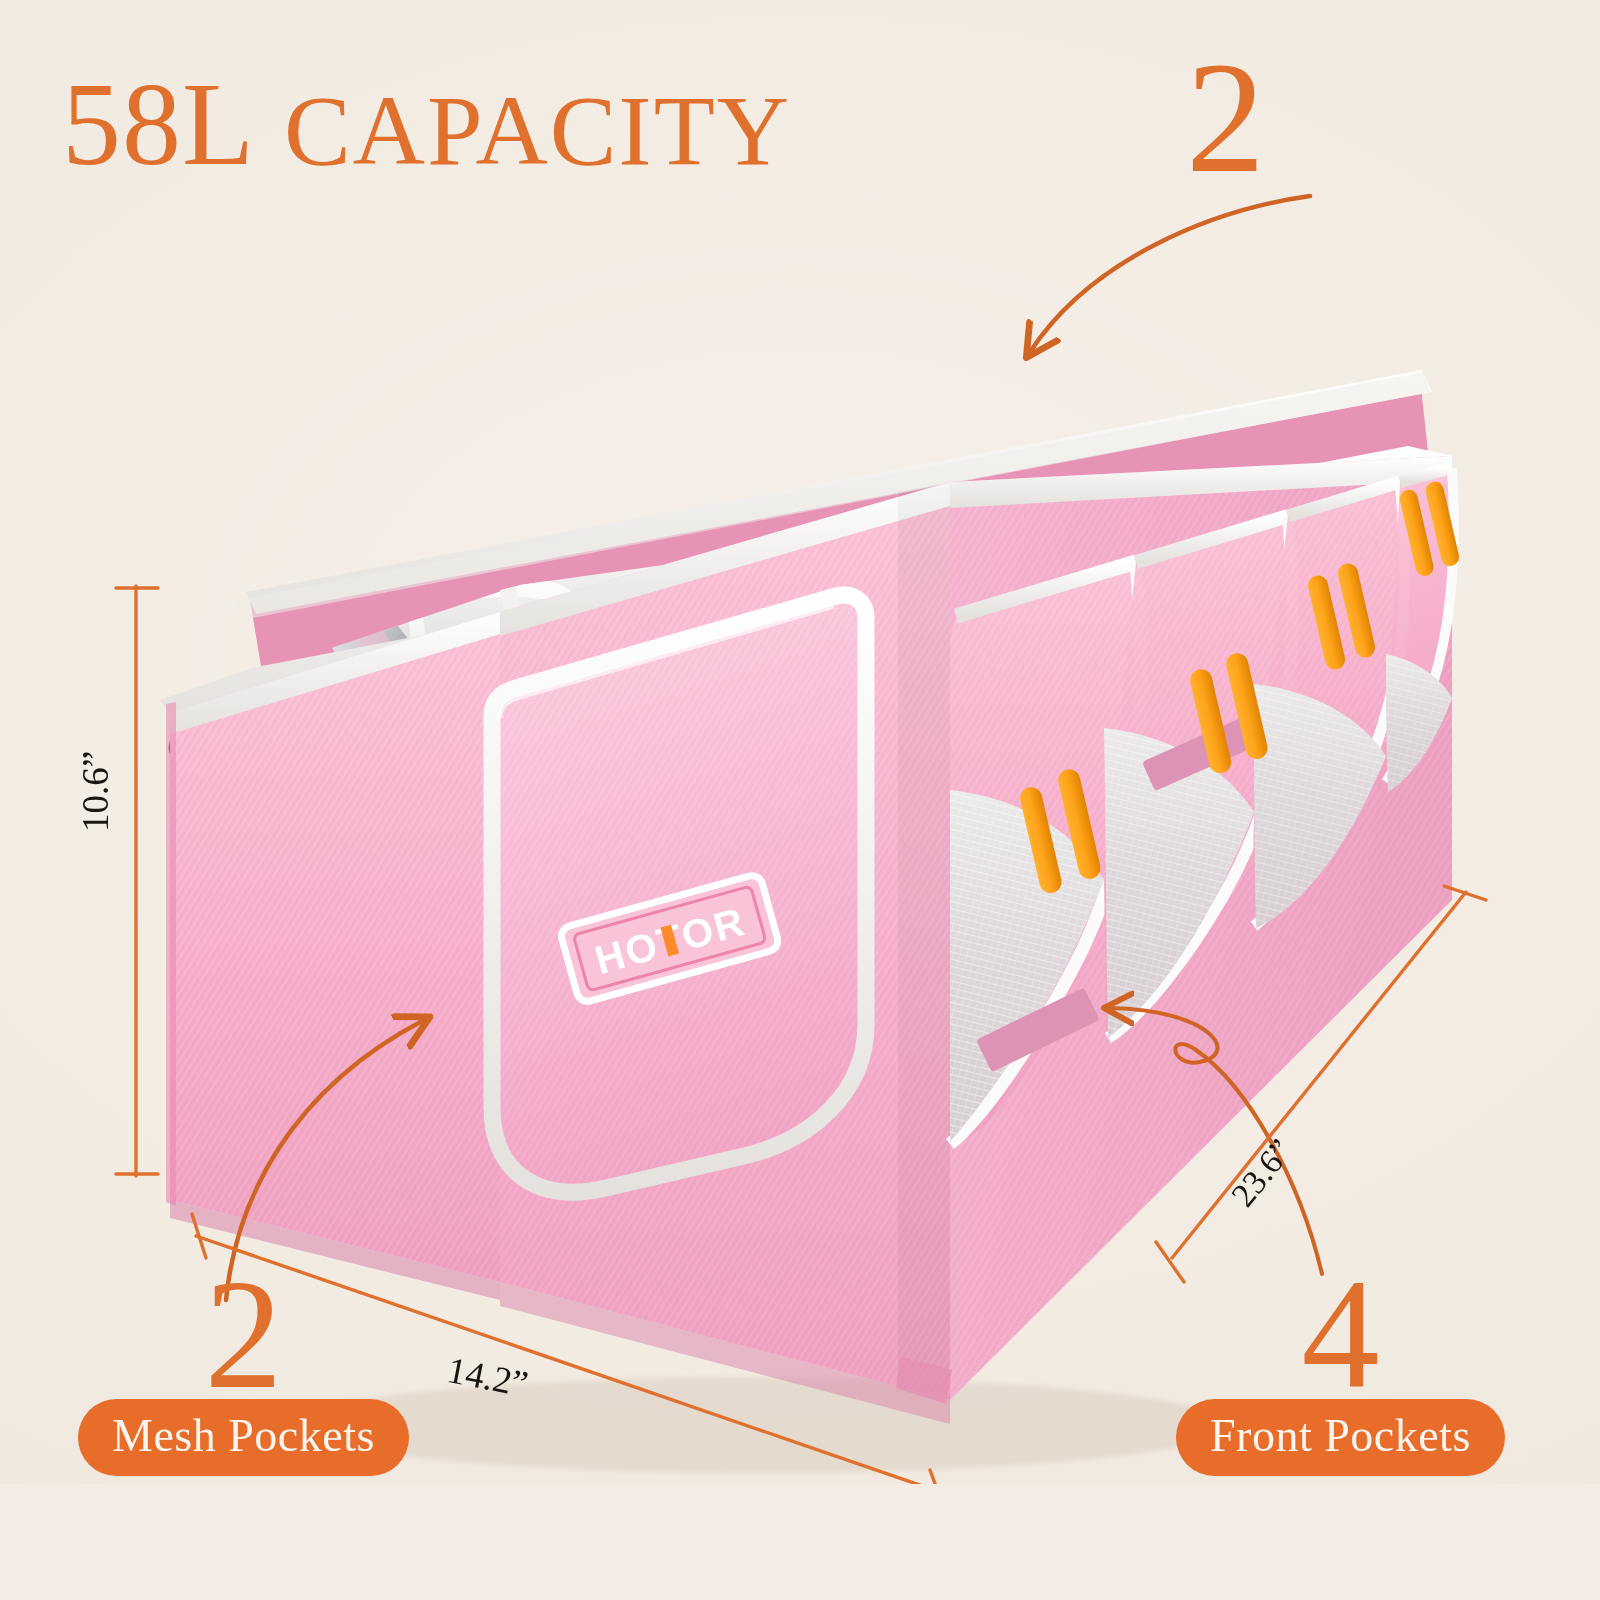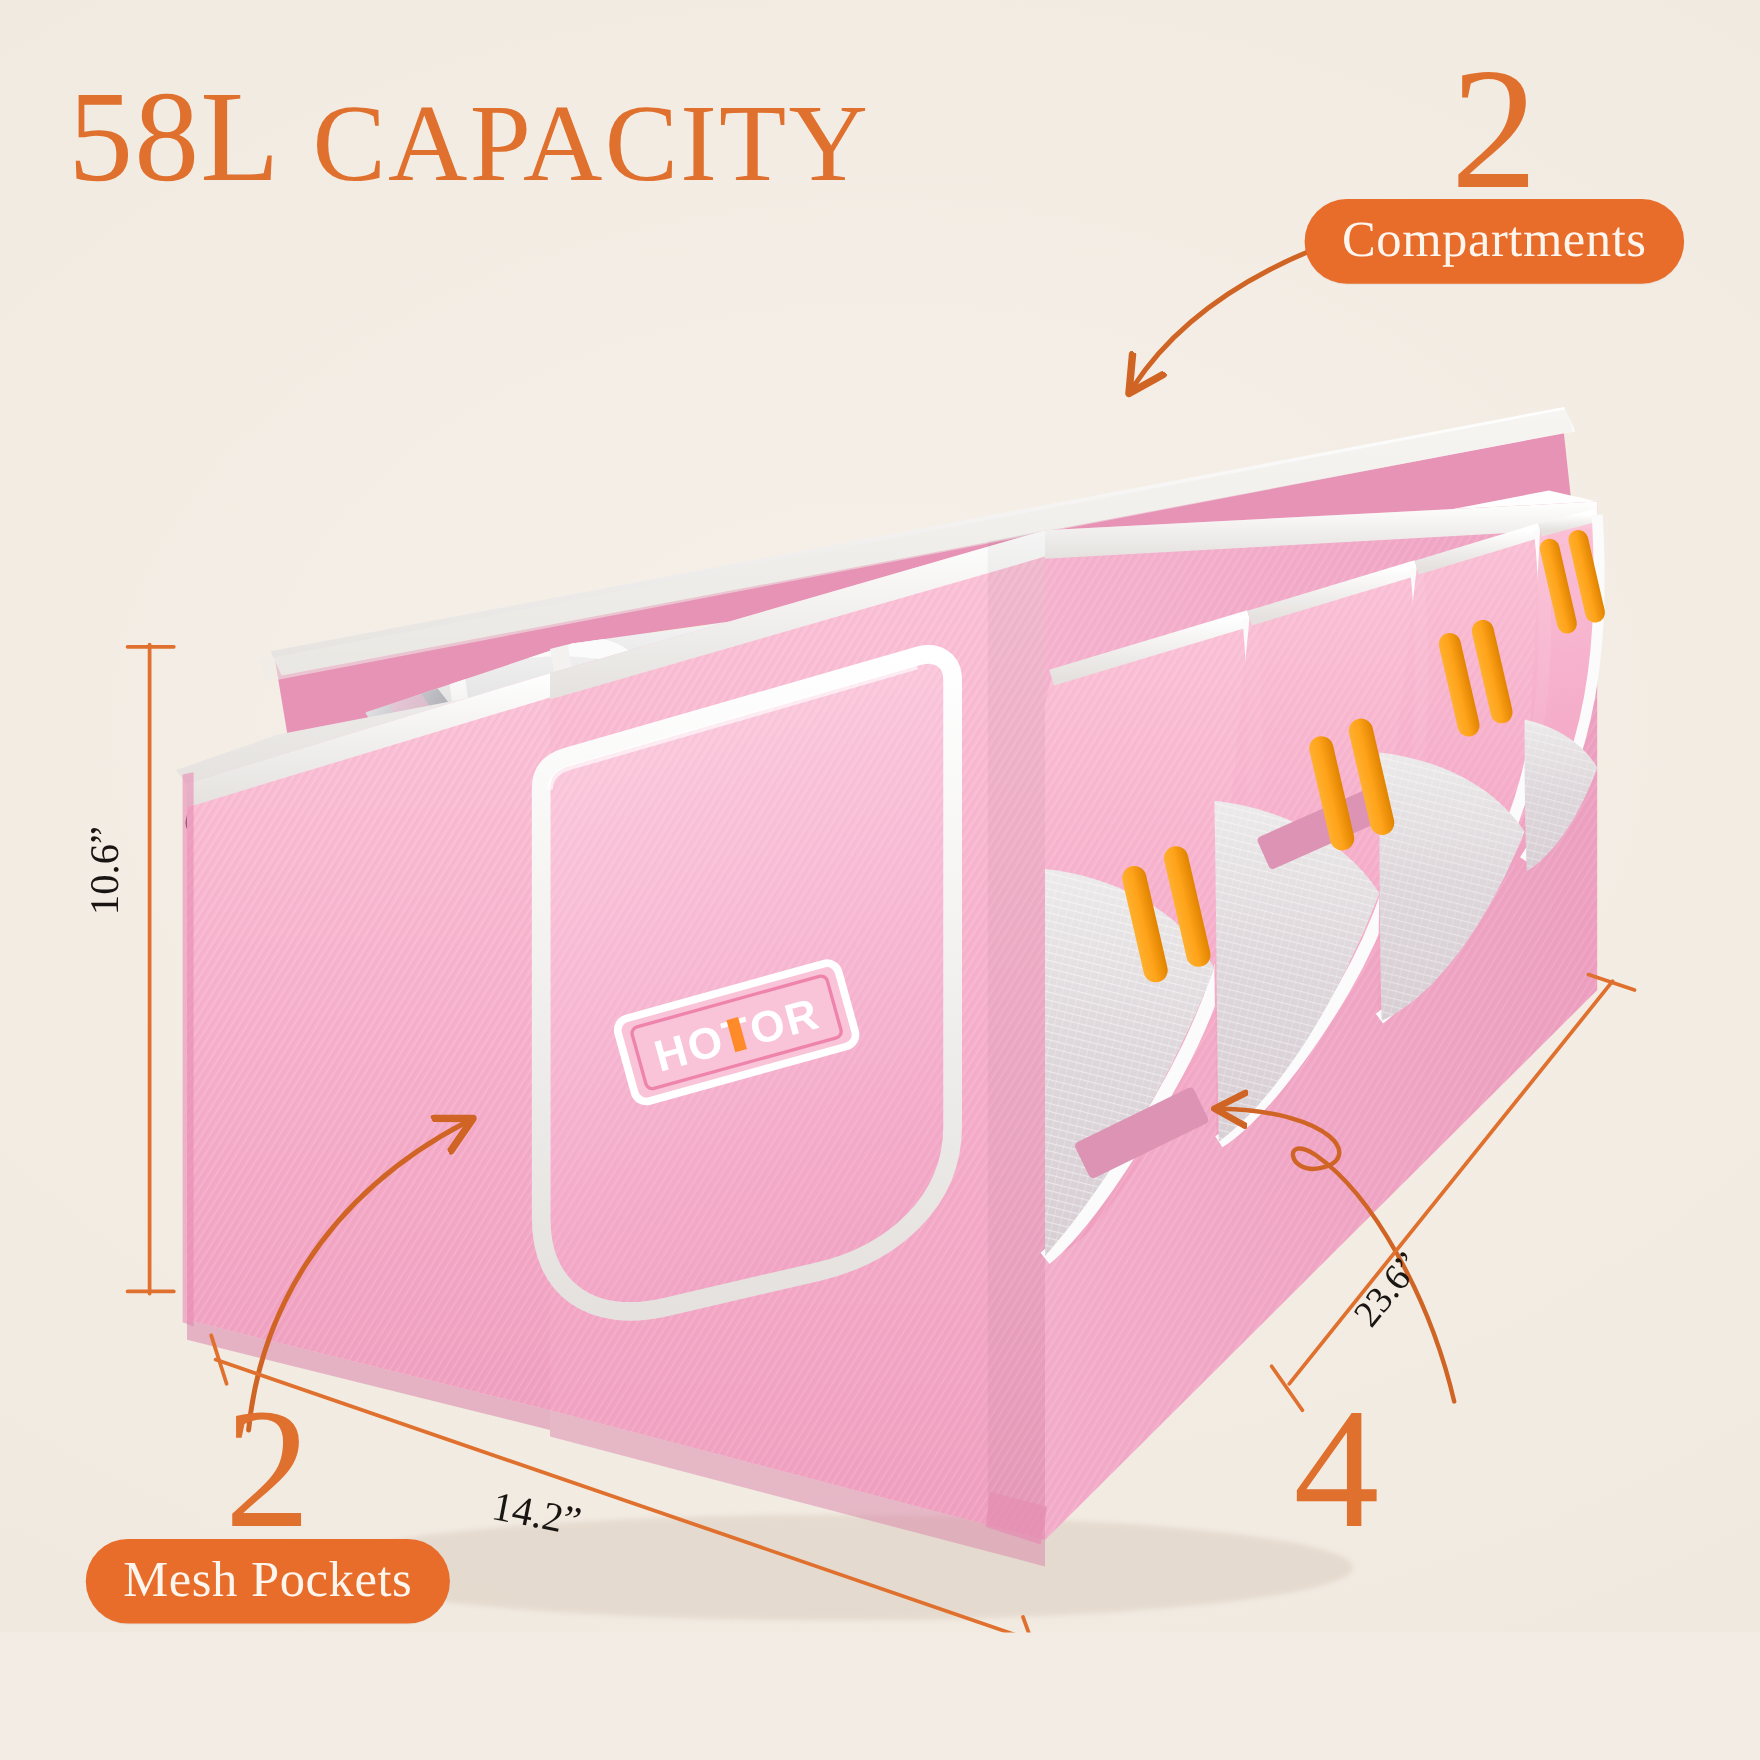--- a/index.html
+++ b/index.html
@@ -640,25 +640,25 @@
       <line x1="1156" y1="1242" x2="1184" y2="1282"></line>
     </g>
   </svg>
 
   <div class="dim-label" id="dim-height-label">10.6”</div>
   <div class="dim-label" id="dim-width-label">14.2”</div>
   <div class="dim-label" id="dim-depth-label">23.6”</div>
 
   <div class="badge-group" id="badge-compartments">
     <div class="badge-num">2</div>
-    <div class="badge-pill">Compartments</div>
   </div>
 
   <div class="badge-group" id="badge-mesh">
     <div class="badge-num">2</div>
     <div class="badge-pill">Mesh Pockets</div>
   </div>
 
   <div class="badge-group" id="badge-front">
     <div class="badge-num">4</div>
+    <div class="badge-pill">Front Pockets</div>
   </div>
 
 </div>
 
 </body></html>

